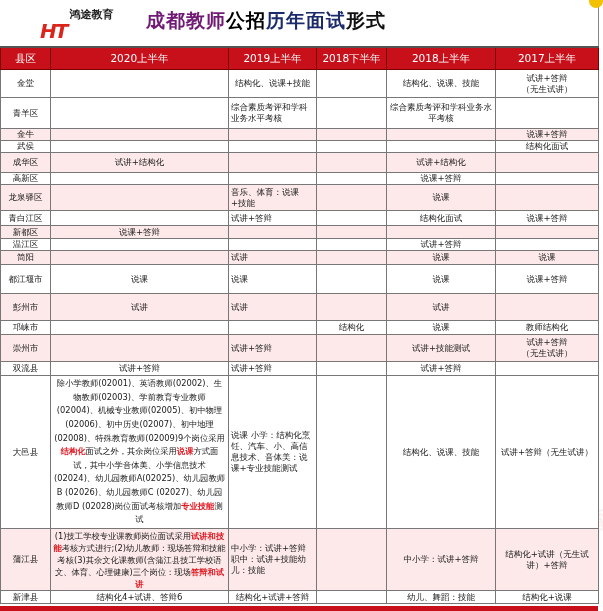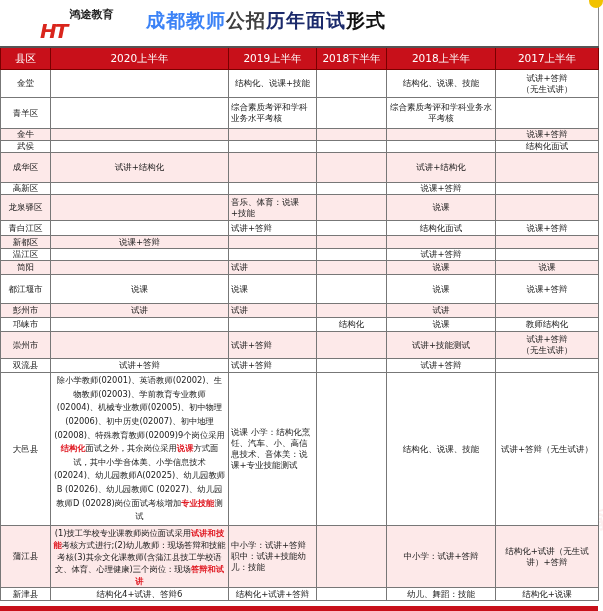--- a/index.html
+++ b/index.html
@@ -4,21 +4,21 @@
 <style>
   html,body{margin:0;padding:0;background:#fff;}
   body{width:603px;height:611px;overflow:hidden;position:relative;font-family:"DejaVu Sans","Liberation Sans",sans-serif;color:#1a1a1a;}
   .banner{position:absolute;left:0;top:0;width:598px;height:46px;background:#fff;border-right:1px solid #888;}
   .logo{position:absolute;left:40px;top:9px;display:flex;align-items:center;}
   .logo-mark{font-family:"DejaVu Sans",sans-serif;font-weight:bold;font-style:italic;font-size:20px;color:#d9251c;letter-spacing:-2px;line-height:20px;}
   .logo-text{margin-left:3px;display:flex;flex-direction:column;gap:24px;}
   .logo-cn{font-size:11px;color:#222;line-height:12px;font-weight:bold;}
   .logo-en{font-size:5px;color:#555;line-height:7px;}
   .title{position:absolute;left:146px;top:8px;font-size:19px;font-weight:bold;letter-spacing:1px;white-space:nowrap;}
-  .t-red{color:#3b82f6;} .t-green{color:#404040;} .t-navy{color:#1b2a6b;} .t-black{color:#111;}
+  .t-red{color:#701a75;} .t-green{color:#000000;} .t-navy{color:#1b2a6b;} .t-black{color:#111;}
   .badge-corner{position:absolute;right:0;top:-6px;width:14px;height:14px;border-radius:7px;background:#f2c200;}
   table{position:absolute;left:0;top:46px;border-collapse:collapse;table-layout:fixed;width:598px;font-size:8.5px;}
   th{background:#c8101a;color:#fff;font-weight:normal;font-size:10.5px;height:21px;border:1px solid #7a0000;border-top:2px solid #555;padding:0;}
   td{border:1px solid #777;padding:0 2px;vertical-align:middle;line-height:11px;}
   td.c{text-align:center;}
   td.l{text-align:left;}
   tr.pink td{background:#fde9e9;}
   tr.white td{background:#ffffff;}
   .hl{color:#e01b24;font-weight:bold;}
   .bottom-bar{position:absolute;left:0;top:606px;width:598px;height:5px;background:#c8101a;}
@@ -94,21 +94,21 @@
         <td class="c" style="white-space: pre-line;">说课+答辩</td>
       </tr>
       <tr class="white" style="height: 11px;">
         <td class="c" style="white-space: pre-line;">武侯</td>
         <td class="c" style="white-space: pre-line;"></td>
         <td class="c" style="white-space: pre-line;"></td>
         <td class="c" style="white-space: pre-line;"></td>
         <td class="c" style="white-space: pre-line;"></td>
         <td class="c" style="white-space: pre-line;">结构化面试</td>
       </tr>
-      <tr class="pink" style="height: 30px;">
+      <tr class="pink" style="height: 20px;">
         <td class="c" style="white-space: pre-line;">成华区</td>
         <td class="c" style="white-space: pre-line;">试讲+结构化</td>
         <td class="c" style="white-space: pre-line;"></td>
         <td class="c" style="white-space: pre-line;"></td>
         <td class="c" style="white-space: pre-line;">试讲+结构化</td>
         <td class="c" style="white-space: pre-line;"></td>
       </tr>
       <tr class="white" style="height: 12px;">
         <td class="c" style="white-space: pre-line;">高新区</td>
         <td class="c" style="white-space: pre-line;"></td>
@@ -158,21 +158,21 @@
         <td class="c" style="white-space: pre-line;">说课</td>
       </tr>
       <tr class="white" style="height: 29px;">
         <td class="c" style="white-space: pre-line;">都江堰市</td>
         <td class="c" style="white-space: pre-line;">说课</td>
         <td class="l" style="white-space: pre-line;">说课</td>
         <td class="c" style="white-space: pre-line;"></td>
         <td class="c" style="white-space: pre-line;">说课</td>
         <td class="c" style="white-space: pre-line;">说课+答辩</td>
       </tr>
-      <tr class="pink" style="height: 14px;">
+      <tr class="pink" style="height: 27px;">
         <td class="c" style="white-space: pre-line;">彭州市</td>
         <td class="c" style="white-space: pre-line;">试讲</td>
         <td class="l" style="white-space: pre-line;">试讲</td>
         <td class="c" style="white-space: pre-line;"></td>
         <td class="c" style="white-space: pre-line;">试讲</td>
         <td class="c" style="white-space: pre-line;"></td>
       </tr>
       <tr class="white" style="height: 14px;">
         <td class="c" style="white-space: pre-line;">邛崃市</td>
         <td class="c" style="white-space: pre-line;"></td>

